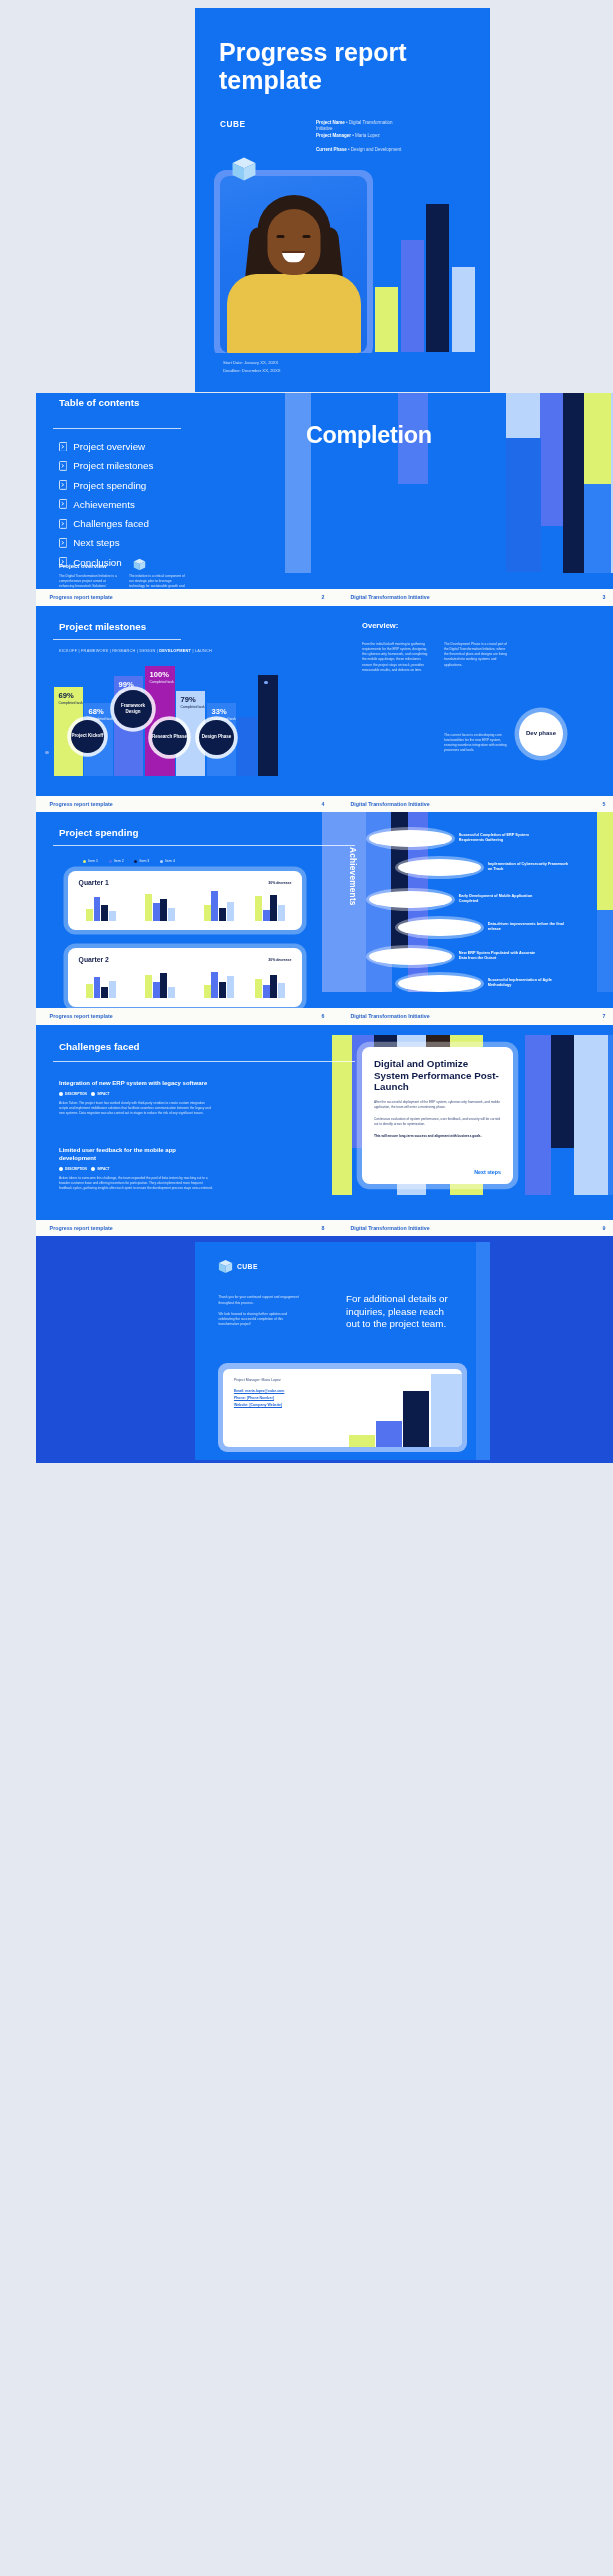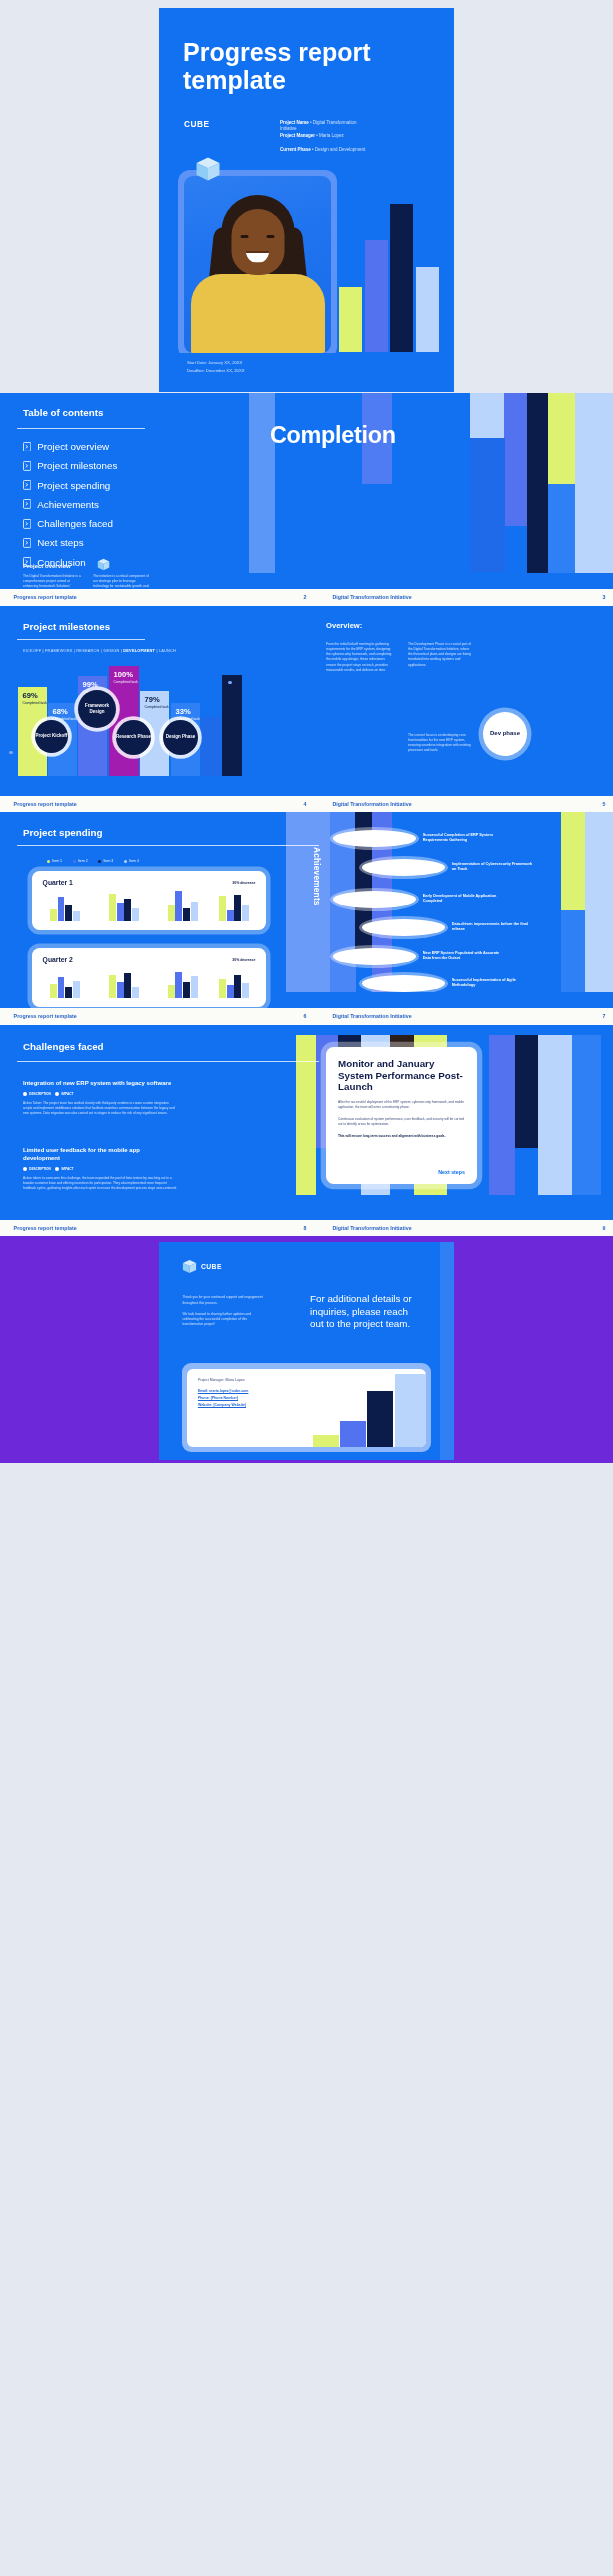--- a/index.html
+++ b/index.html
@@ -2,21 +2,21 @@
 <html style="font-size:12px"><head>
 <meta charset="utf-8">
 <style>
   * { box-sizing: border-box; margin: 0; padding: 0; }
   body {
     width: 613px;
     background: #e4e8f0;
     font-family: "Liberation Sans", sans-serif;
     -webkit-font-smoothing: antialiased;
   }
-  .page { width: 613px; position: relative; }
+  .page { width: 613px; position: relative; padding-left: 36px; }
 
   
   .slide {
     position: relative;
     background: #1171f0;
     overflow: hidden;
   }
   .footer {
     background: #fbfcf8;
     height: 16.6px;
@@ -115,21 +115,21 @@
   #s1 .bars i { position: absolute; bottom: 0; display: block; }
   #s1 .datecard {
     position: absolute; left: 19px; bottom: 9px; width: 159px; height: 30px;
     background: #1171f0;
     color: #cfe0fb; font-size: 4.2px; line-height: 1.9;
     padding: 6px 9px;
   }
 
   
   #s2 { height: 196px; }
-  #s2 .head { position: absolute; left: 23px; top: 14px; }
+  #s2 .head { position: absolute; left: 23px; top: 4px; }
   #s2 .rule { position: absolute; left: 16.6px; top: 35px; width: 128px; }
   #s2 ul { position:absolute; left: 23px; top: 48px; list-style:none; }
   #s2 li {
     display:flex; align-items:center; gap:6px; margin-bottom:8.3px;
     color:#fff; font-size:9.8px;
   }
   #s2 .fi { width: 8.3px; height: 9.8px; flex:0 0 auto; }
   #s2 .ov-h { position:absolute; left:23px; top:170px; color:#fff; font-weight:bold; font-size:6px; }
   #s2 .ov-cube { position:absolute; left:97px; top:165px; }
   #s2 .ov-c1 { position:absolute; left:23px; top:181px; width:59px; color:#d3e3fc; font-size:3.3px; line-height:1.58; }
@@ -229,21 +229,21 @@
   #s5 .moncard {
     position:absolute; left:30px; top:12px; width:151px; height:137px;
     background:#fff; border-radius:7.6px; padding:10.6px 12px;
     box-shadow:0 0 0 5.3px rgba(255,255,255,.34);
   }
   #s5 .moncard h3 { color:#101c4a; font-size:9.8px; font-weight:bold; line-height:1.2; }
   #s5 .moncard p { color:#3c4d7d; font-size:3.2px; line-height:1.6; margin-top:6.8px; }
   #s5 .moncard .next { position:absolute; right:12px; bottom:9px; color:#1171f0; font-weight:bold; font-size:5.3px; }
 
   
-  #s6 { height: 227px; background:#6d28d9; }
+  #s6 { height: 227px; background:#1d4ed8; }
   #s6 .closing {
     position:absolute; left:159px; top:6px; width:295px; height:218px;
     background:#1171f0; overflow:hidden;
   }
   #s6 .cube { position:absolute; left:23px; top:16.6px; }
   #s6 .brand { position:absolute; left:42px; top:21px; color:#fff; font-weight:bold; font-size:6.8px; letter-spacing:0.4px; }
   #s6 .thanks { position:absolute; left:23.4px; top:53px; width:83px; color:#d3e3fc; font-size:3.3px; line-height:1.65; }
   #s6 .thanks .gap { height:5.3px; }
   #s6 .addl { position:absolute; left:151px; top:51px; width:106px; color:#fff; font-size:9.8px; font-weight:normal; line-height:1.25; }
   #s6 .cframe {
@@ -621,21 +621,21 @@
       <div style="position:absolute;left:42px;top:0;width:23px;height:45px;background:#0b1b4a;"></div>
       <div style="position:absolute;left:65px;top:0;width:29px;height:160px;background:#b9d5fb;"></div>
       <div style="position:absolute;left:94px;top:0;width:24px;height:73px;background:#2b1d1a;"></div>
       <div style="position:absolute;left:118px;top:0;width:33px;height:160px;background:#dcf270;"></div>
       <div style="position:absolute;left:193px;top:0;width:26px;height:160px;background:#5272f0;"></div>
       <div style="position:absolute;left:219px;top:0;width:23px;height:113px;background:#0b1b4a;"></div>
       <div style="position:absolute;left:242px;top:0;width:35px;height:160px;background:#b9d5fb;"></div>
       <div style="position:absolute;left:276px;top:0;width:29px;height:160px;background:#2f80f5;"></div>
 
       <div class="moncard">
-        <h3>Monitor and January System Performance Post-Launch</h3>
+        <h3>Digital and Optimize System Performance Post-Launch</h3>
         <p>After the successful deployment of the ERP system, cybersecurity framework, and mobile application, the team will enter a monitoring phase.</p>
         <p>Continuous evaluation of system performance, user feedback, and security will be carried out to identify areas for optimization.</p>
         <p style="font-weight:bold;color:#101c4a;">
           <span>This will ensure long-term success and alignment with business goals.</span>
         </p>
         <span class="next">Next steps</span>
       </div>
     </div>
 
     <div class="head slide-title">Challenges faced</div>

